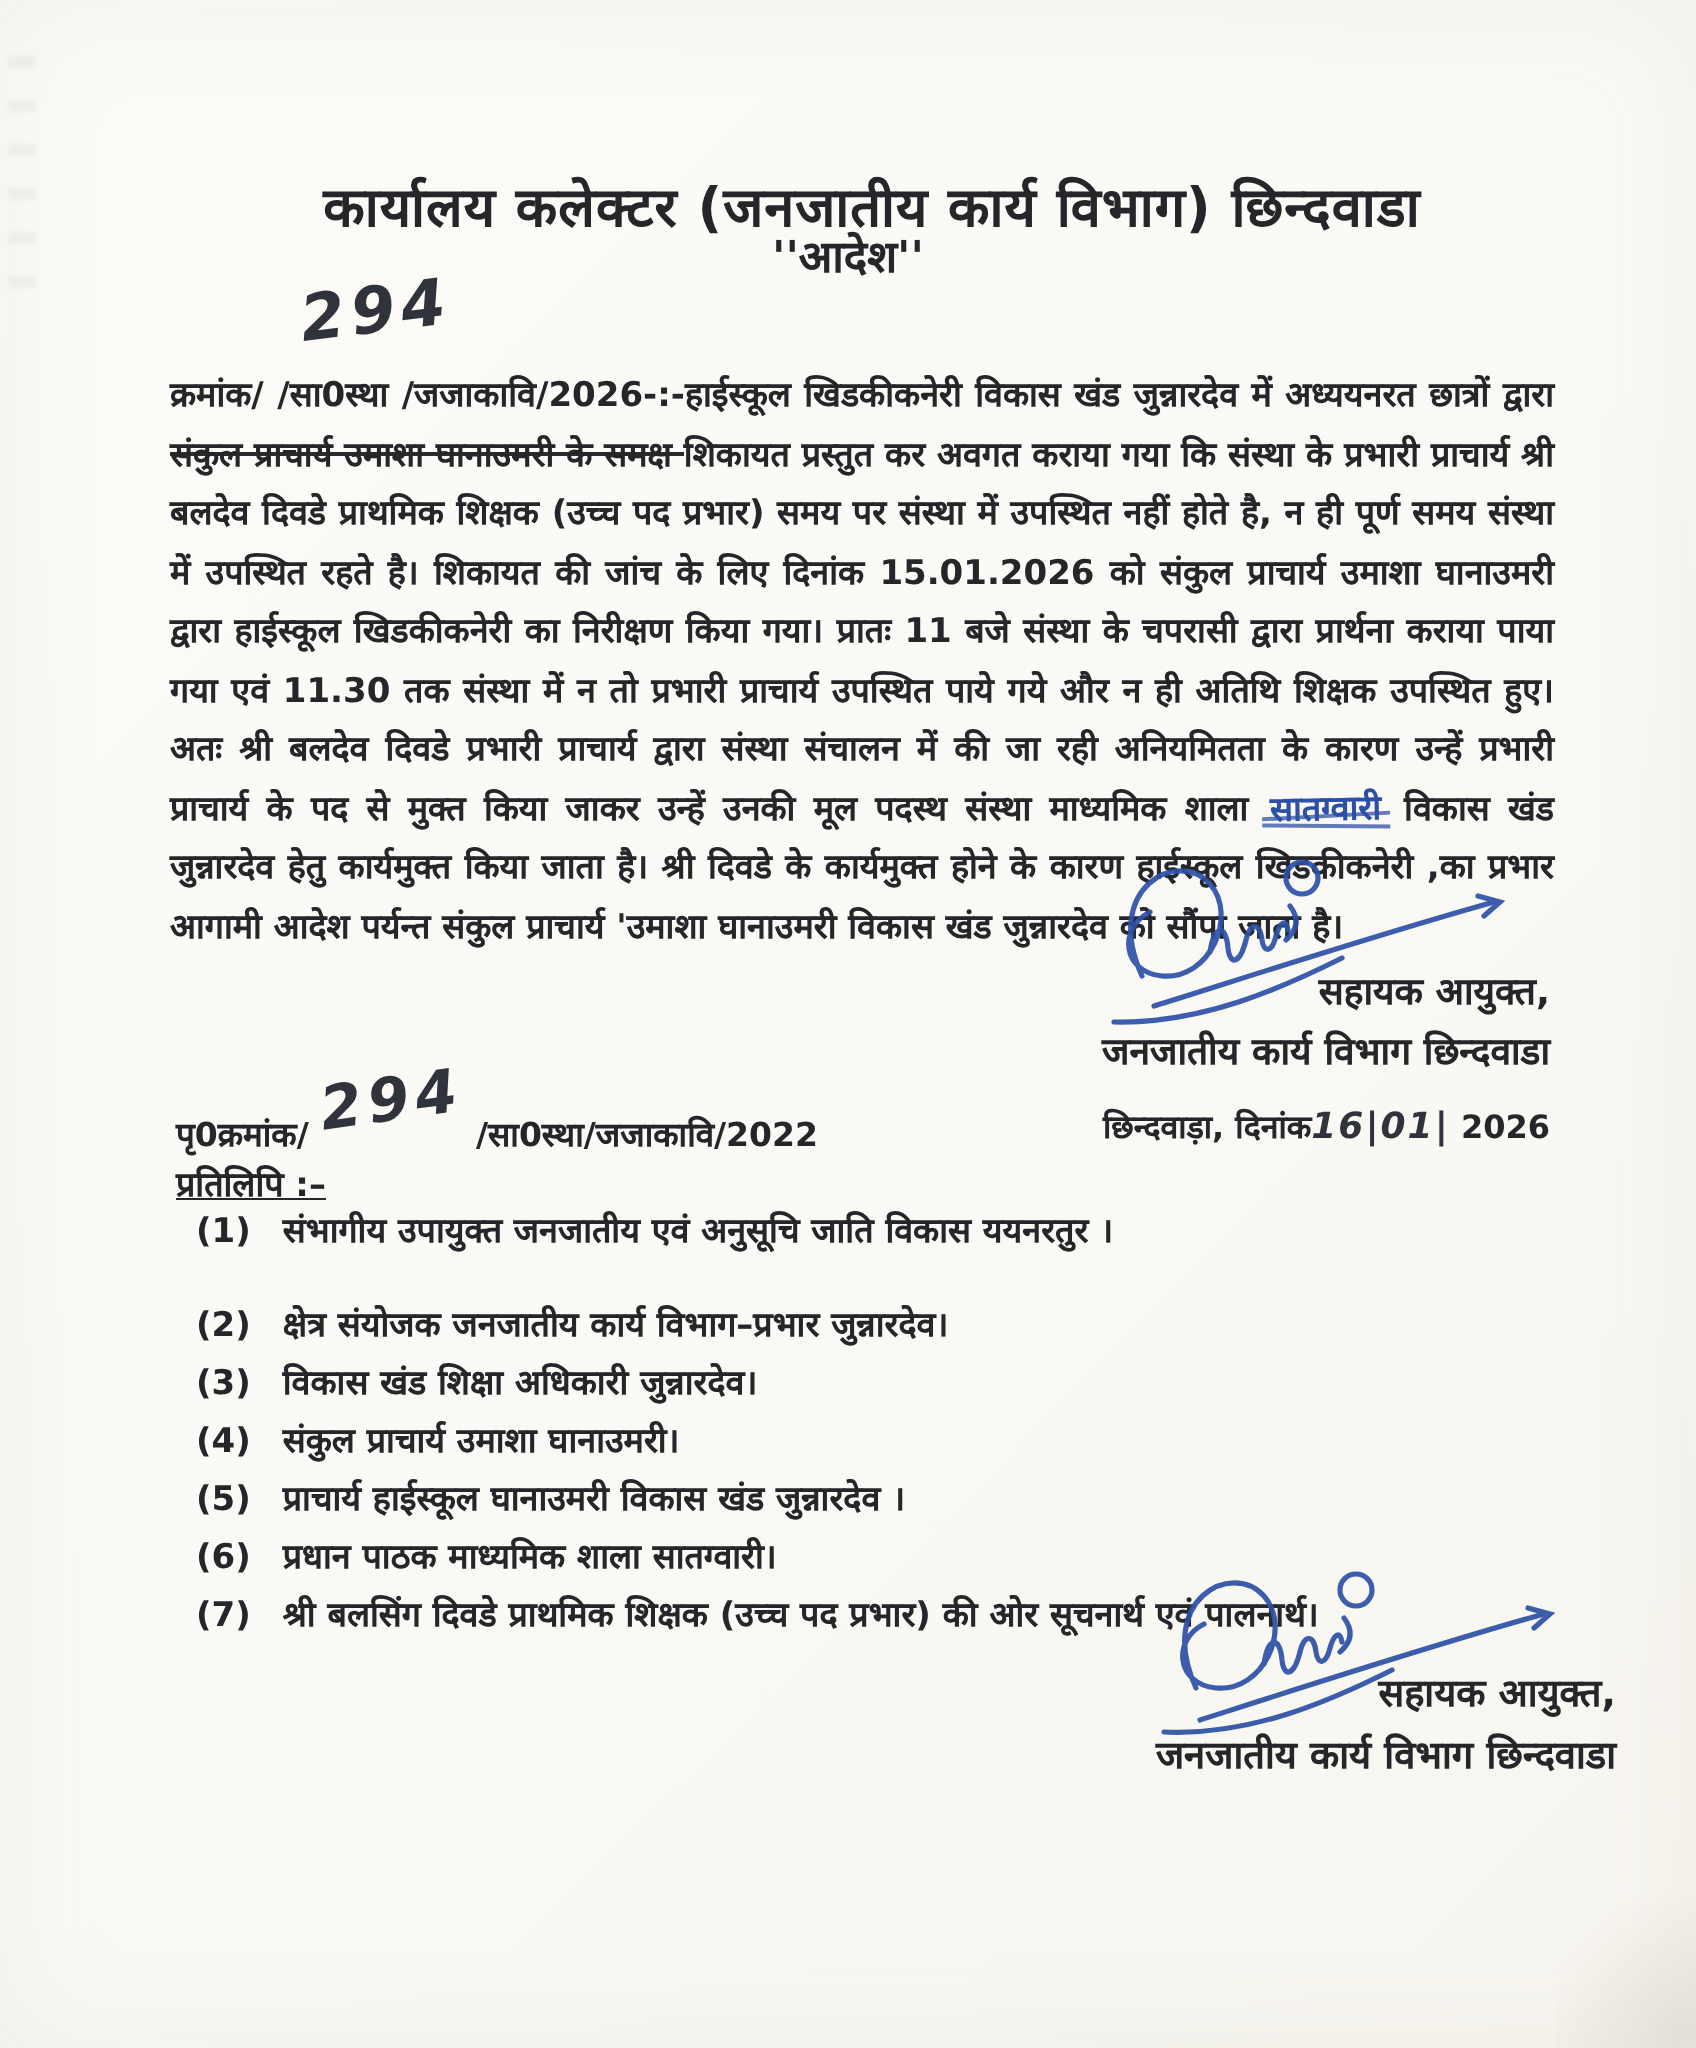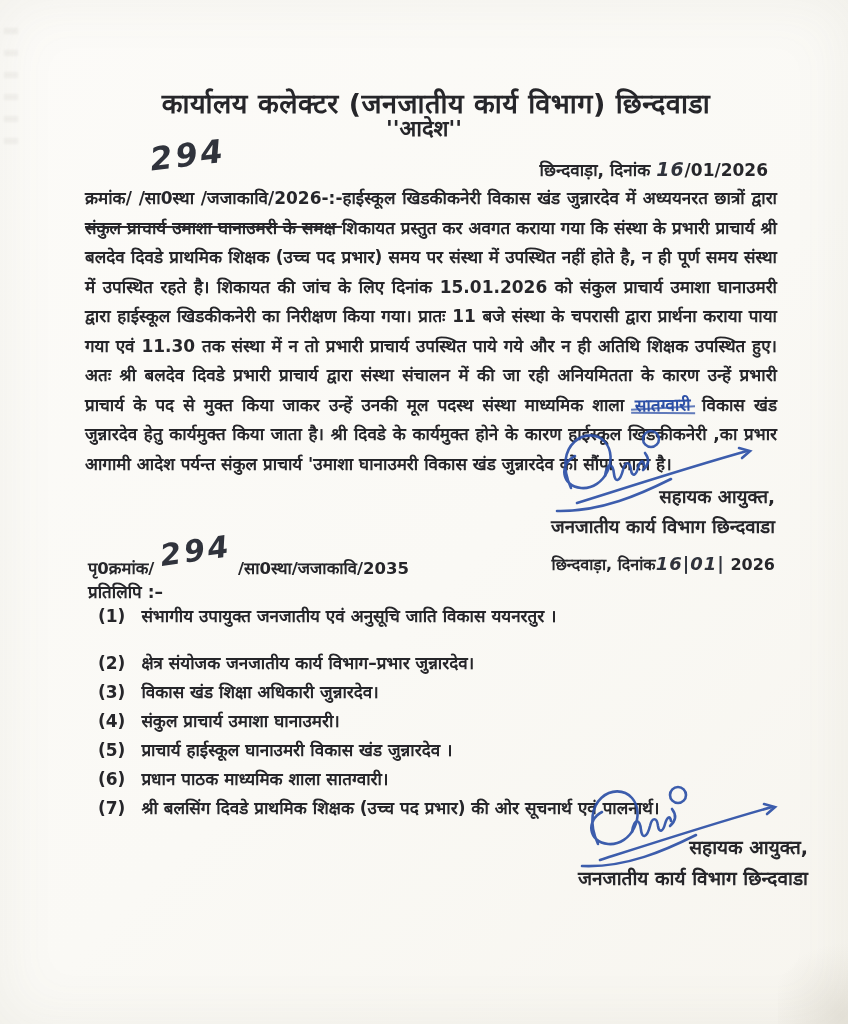--- a/index.html
+++ b/index.html
@@ -69,21 +69,21 @@
   .endorsement{
     position:absolute;top:546px;left:88px;
     font-size:16.5px;font-weight:700;white-space:nowrap;
   }
   .hw-num-mid{
     display:inline-block;font-size:30px;font-weight:600;letter-spacing:3px;
     transform:translateY(-13px) rotate(-8deg);margin:0 6px;
   }
   .copy-label{
     position:absolute;top:580px;left:88px;
-    font-size:17px;font-weight:700;
+    font-size:17px;font-weight:700;text-decoration:underline;
   }
   .recipients{
     position:absolute;top:606px;left:98px;width:670px;
     list-style:none;margin:0;padding:0;
     font-size:17px;font-weight:700;line-height:21px;
   }
   .recipient{display:flex;gap:16px;margin-bottom:8px;}
   .recipient.gap-after{margin-bottom:26px;}
   .recipient .num{flex:0 0 auto;}
   .recipient .txt{flex:1;}
@@ -94,42 +94,41 @@
 <div class="page">
 
   <div class="artifact smudge-left"></div>
   <div class="artifact texture-corner"></div>
 
   <h1 class="title">कार्यालय कलेक्टर (जनजातीय कार्य विभाग) छिन्दवाडा</h1>
   <div class="subtitle">''आदेश''</div>
 
   <div class="hw hw-num-top">294</div>
 
-  <div class="dateline-top"><span>छिन्दवाड़ा, दिनांक </span><span class="hw-inline">16</span><span>/01/2026</span></div>
 
   <p class="body-para"><span class="ref-underline">क्रमांक/   /सा0स्था  /जजाकावि/2026-:-</span><span>हाईस्कूल खिडकीकनेरी विकास खंड जुन्नारदेव में अध्ययनरत छात्रों द्वारा संकुल प्राचार्य उमाशा घानाउमरी के समक्ष शिकायत प्रस्तुत कर अवगत कराया गया कि संस्था के प्रभारी प्राचार्य श्री बलदेव दिवडे प्राथमिक शिक्षक (उच्च पद प्रभार) समय पर संस्था में उपस्थित नहीं होते है, न ही पूर्ण समय संस्था में उपस्थित रहते है। शिकायत की जांच के लिए दिनांक 15.01.2026 को संकुल प्राचार्य उमाशा घानाउमरी द्वारा हाईस्कूल खिडकीकनेरी का निरीक्षण किया गया। प्रातः 11 बजे संस्था के चपरासी द्वारा प्रार्थना कराया पाया गया एवं 11.30 तक संस्था में न तो प्रभारी प्राचार्य उपस्थित पाये गये और न ही अतिथि शिक्षक उपस्थित हुए। अतः श्री बलदेव दिवडे प्रभारी प्राचार्य द्वारा संस्था संचालन में की जा रही अनियमितता के कारण उन्हें प्रभारी प्राचार्य के पद से मुक्त किया जाकर उन्हें उनकी मूल पदस्थ संस्था माध्यमिक शाला </span><span class="hw-blue">सातग्वारी</span><span> विकास खंड जुन्नारदेव हेतु कार्यमुक्त किया जाता है। श्री दिवडे के कार्यमुक्त होने के कारण हाईस्कूल खिडकीकनेरी ,का प्रभार आगामी आदेश पर्यन्त संकुल प्राचार्य 'उमाशा घानाउमरी विकास खंड जुन्नारदेव को सौंपा जाता है।</span></p>
 
   <div class="sig-block sig-top">
     <svg class="sig-svg sig-svg-top" width="280" height="112" viewBox="0 0 280 112">
       <g fill="none" stroke="#2d50a7" stroke-width="2.6" stroke-linecap="round" opacity="0.92">
         <path d="M78,70 C58,26 96,6 112,24 C126,40 112,72 88,70 C68,68 66,46 82,38"></path>
         <path d="M112,58 c2,-14 8,-14 9,-2 c1,9 6,8 9,-4 c2,-9 7,-9 8,0 c1,7 5,6 7,-2 c2,-7 5,-9 6,-3"></path>
         <circle cx="158" cy="21" r="8"></circle>
         <path d="M152,35 q7,9 -2,17"></path>
         <path d="M84,85 C132,70 200,48 254,33"></path>
         <path d="M246,30 l11,3 -8,7"></path>
         <path d="M64,93 C108,94 148,76 178,61"></path>
       </g>
     </svg>
     <div>सहायक आयुक्त,</div>
     <div>जनजातीय कार्य विभाग छिन्दवाडा</div>
     <div class="sig-date"><span>छिन्दवाड़ा, दिनांक</span><span class="hw-date">16|01|</span><span> 2026</span></div>
   </div>
 
-  <div class="endorsement"><span>पृ0क्रमांक/</span><span class="hw hw-num-mid">294</span><span>/सा0स्था/जजाकावि/2035</span></div>
+  <div class="endorsement"><span>पृ0क्रमांक/</span><span class="hw hw-num-mid">294</span><span>/सा0स्था/जजाकावि/2022</span></div>
 
   <div class="copy-label">प्रतिलिपि :–</div>
 
   <ol class="recipients">
     <li class="recipient gap-after">
       <span class="num">(1)</span>
       <span class="txt">संभागीय उपायुक्त जनजातीय एवं अनुसूचि जाति विकास ययनरतुर ।</span>
     </li>
     <li class="recipient">
       <span class="num">(2)</span>

